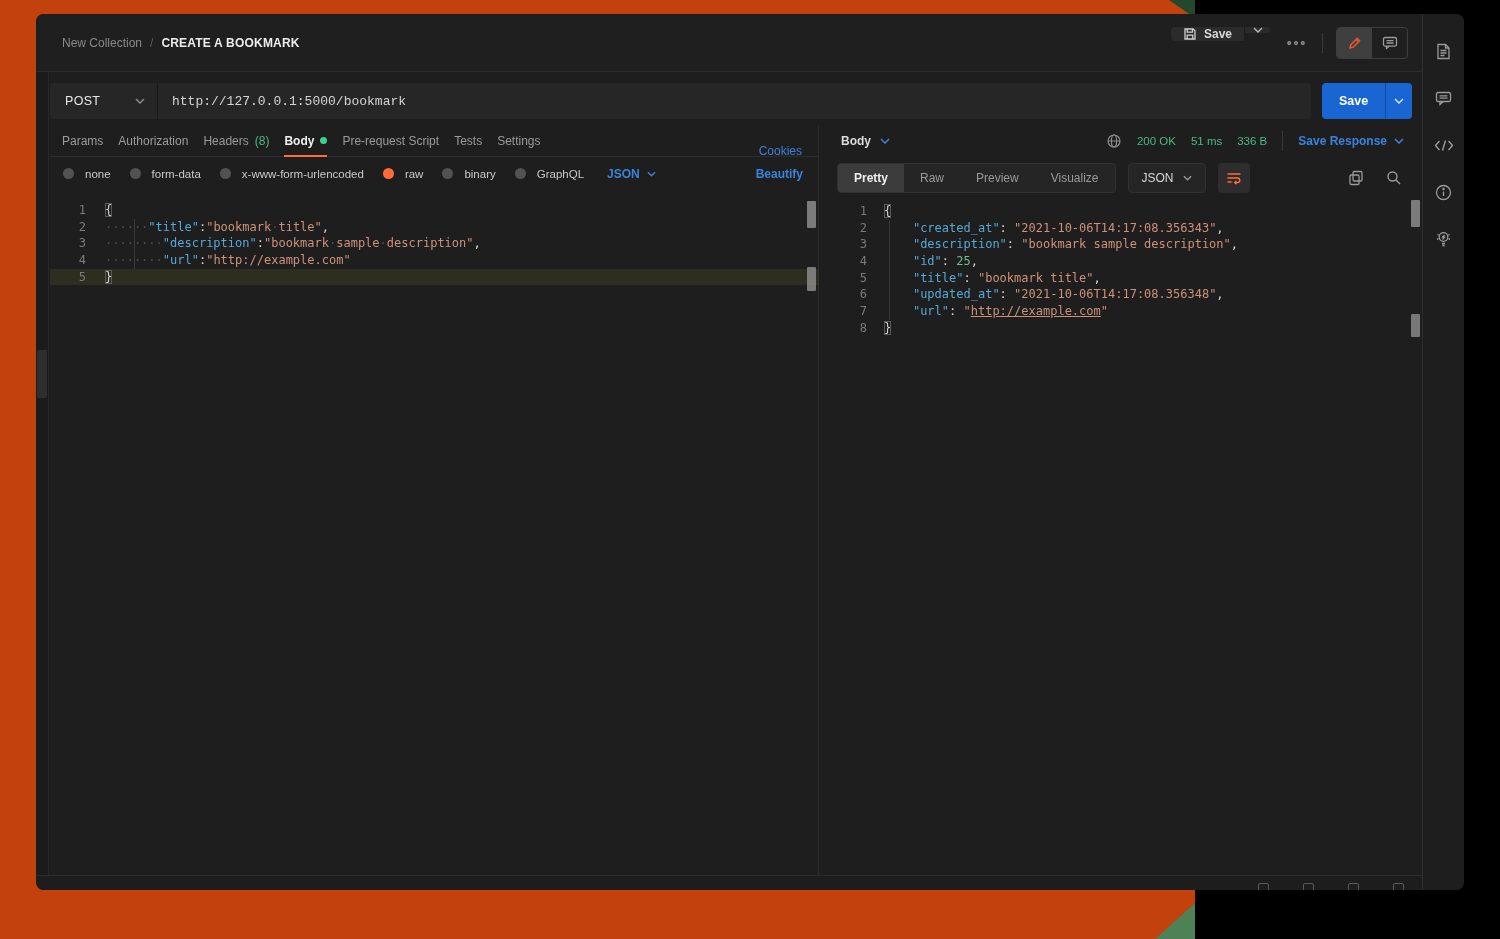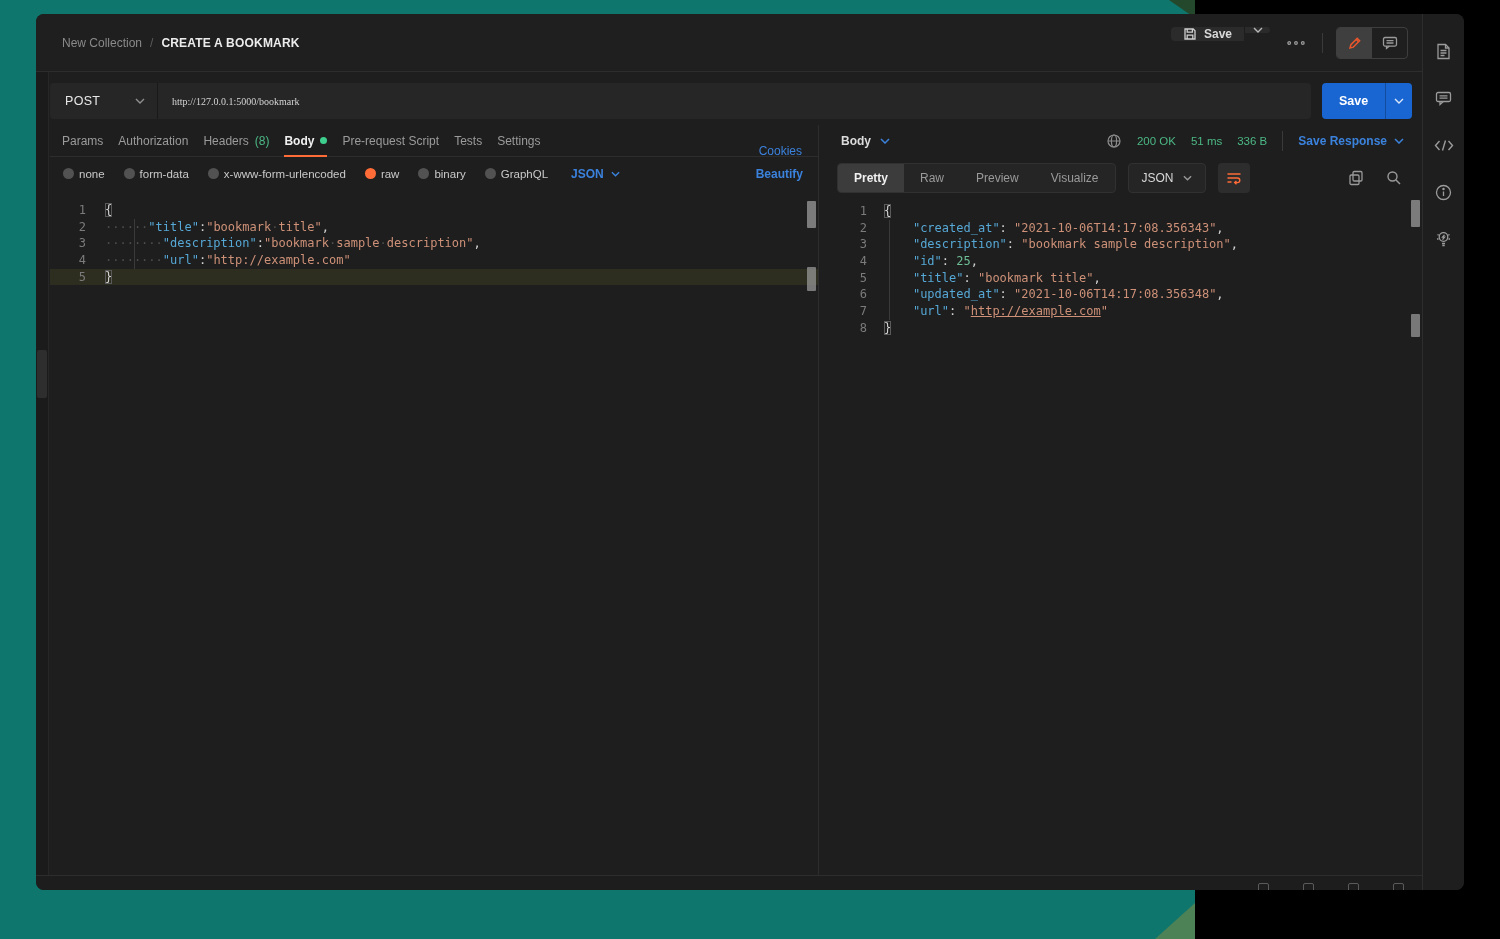--- a/index.html
+++ b/index.html
@@ -1,17 +1,17 @@
 <!DOCTYPE html>
 <html style="--accent: #ff6c37; --link: #3b82dd; --green: #4cb885; --send: #1966d2; --code_key: #56a8d6; --code_string: #ce9178; --code_number: #6ebe96;"><head>
 <meta charset="utf-8">
 <style>
   * { margin:0; padding:0; box-sizing:border-box; }
   html,body { width:1500px; height:939px; background:#000; font-family:"Liberation Sans", sans-serif; overflow:hidden; }
-  .stage { position:relative; width:1195px; height:939px; background:#0f766e; }
+  .stage { position:relative; width:1195px; height:939px; background:#c2410c; }
 
   
   .corner-tr { position:absolute; right:0; top:0; width:26px; height:18px;
     background:#23482c; clip-path:polygon(100% 0,0 0,100% 100%); }
   .corner-br { position:absolute; right:0; bottom:0; width:40px; height:36px;
     background:#4d8156; clip-path:polygon(100% 100%,0 100%,100% 0); }
 
   .window { position:absolute; left:36px; top:14px; width:1428px; height:876px;
     background:#1e1e1e; border-radius:8px; overflow:hidden; }
 
@@ -33,21 +33,21 @@
   .toggle-group { display:flex; border:1px solid #3e3e3e; border-radius:4px; overflow:hidden; height:32px; }
   .toggle-btn { width:35px; display:flex; align-items:center; justify-content:center; cursor:pointer; }
   .toggle-btn.on { background:#3f3f3f; }
 
   
   .url-row { position:absolute; left:14px; top:69px; right:52px; height:36px; display:flex; }
   .method-select { width:108px; background:#262626; border-radius:4px 0 0 4px; border-right:1px solid #191919;
     display:flex; align-items:center; justify-content:space-between; padding:0 12px 0 15px; cursor:pointer; }
   .method-label { color:#e8e8e8; font-size:12.5px; font-weight:normal; letter-spacing:.3px; }
   .url-input { flex:1; background:#262626; border:none; outline:none; color:#d4d4d4;
-    font-size:10px; padding:0 14px; border-radius:0 4px 4px 0; font-family:Liberation Serif, serif; }
+    font-size:13px; padding:0 14px; border-radius:0 4px 4px 0; font-family:Liberation Mono, monospace; }
   .send-split { display:flex; margin-left:11px; height:36px; }
   .send-main { width:63px; background:var(--send,#1966d2); color:#fff; font-size:12.5px; font-weight:bold;
     display:flex; align-items:center; justify-content:center; border-radius:4px 0 0 4px; cursor:pointer; }
   .send-caret { width:27px; background:var(--send,#1966d2); border-left:1px solid rgba(0,0,0,.25);
     display:flex; align-items:center; justify-content:center; border-radius:0 4px 4px 0; cursor:pointer; }
 
   
   .left-rail { position:absolute; left:0; top:58px; width:13px; bottom:15px; background:#1b1b1b; border-right:1px solid #272727; }
   .rail-thumb { position:absolute; left:1px; right:1px; top:278px; height:48px; background:#2e2e2e; border-radius:2px; }
 
@@ -55,21 +55,21 @@
   .request-panel { position:absolute; left:14px; top:111px; width:768px; bottom:15px; }
   .tabs-row { height:32px; border-bottom:1px solid #2d2d2d; display:flex; align-items:center; padding:0 16px 0 12px; gap:15px; font-size:12px; }
   .tab { color:#9b9b9b; display:flex; align-items:center; gap:6px; height:32px; position:relative; cursor:pointer; white-space:nowrap; }
   .tab .count { color:var(--green,#4cb885); }
   .tab.active { color:#f0f0f0; font-weight:bold; }
   .tab.active::after { content:""; position:absolute; left:0; right:0; bottom:0; height:2px; background:var(--accent,#ff6c37); }
   .unsaved-dot { width:7px; height:7px; border-radius:50%; background:#3ecf8e; }
   .cookies-link { margin-left:auto; color:var(--link,#3b82dd); font-size:12px; cursor:pointer;margin-top:20px; }
 
   .bodytype-row { height:33px; display:flex; align-items:center; gap:19px; padding-left:13px; font-size:11.5px; }
-  .radio-opt { display:flex; align-items:center; gap:5px; color:#c9c9c9; cursor:pointer; white-space:nowrap; }
+  .radio-opt { display:flex; align-items:center; gap:11px; color:#c9c9c9; cursor:pointer; white-space:nowrap; }
   .radio-dot { width:11px; height:11px; border-radius:50%; background:#525252; }
   .radio-opt.selected .radio-dot { background:var(--accent,#ff6c37); }
   .lang-select { display:flex; align-items:center; gap:7px; color:var(--link,#3b82dd); font-size:12px; font-weight:bold; cursor:pointer; margin-left:4px; }
   .beautify-link { margin-left:auto; margin-right:15px; color:var(--link,#3b82dd); font-size:12px; font-weight:bold; cursor:pointer; }
 
   
   .editor { position:absolute; left:0; right:0; bottom:0; font-family:"DejaVu Sans Mono", monospace; font-size:12px; }
   .editor.req { top:65px; padding-top:12px; }
   .editor.resp { top:74px; padding-top:4px; }
   .code-line { display:flex; height:16.7px; line-height:16.7px; white-space:pre; }

